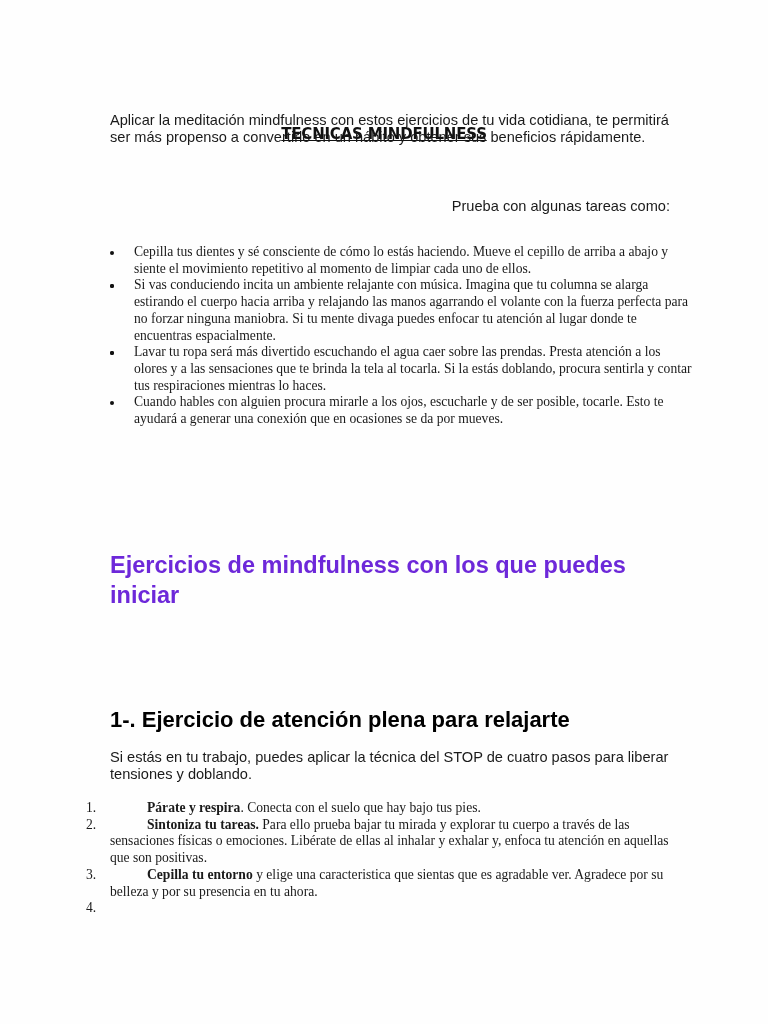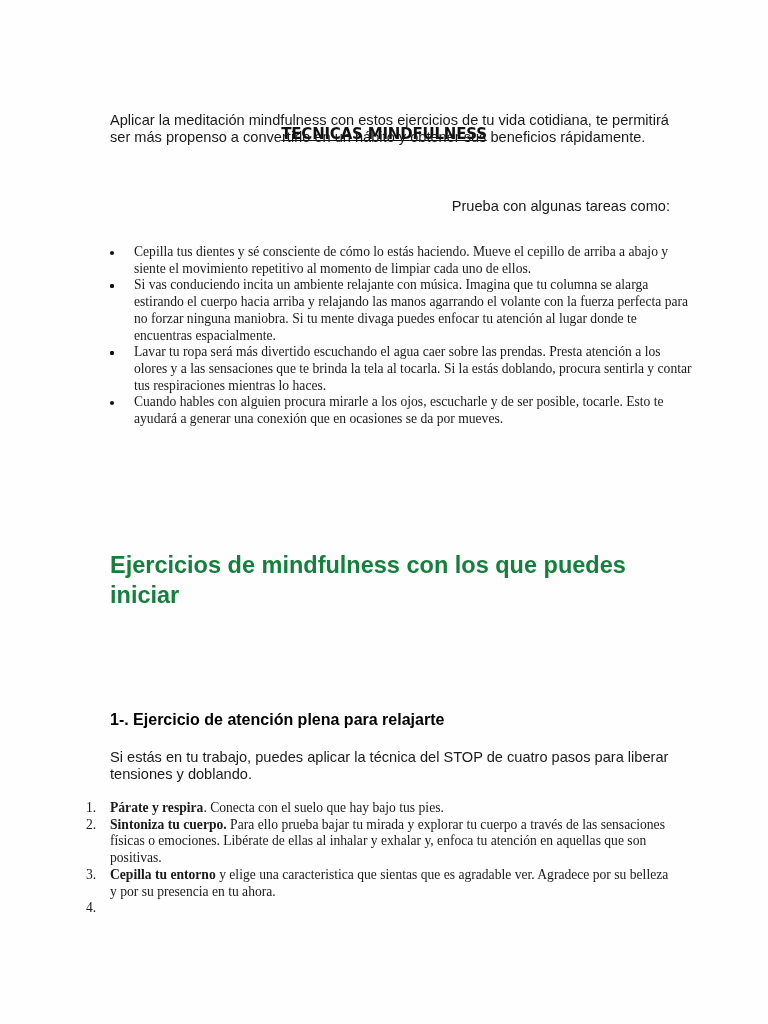--- a/index.html
+++ b/index.html
@@ -18,32 +18,32 @@
   }
   .intro { position: absolute; left: 110px; top: 112px; width: 560px; }
   .prompt { position: absolute; left: 110px; top: 198px; width: 560px; text-align: right; }
   .bullets { position: absolute; left: 12px; top: 232px; width: 680px; margin: 12px; padding: 0; list-style: none; }
   .bullets li { position: relative; padding-left: 110px; padding-right: 10px; }
   .bullets li .dot {
     position: absolute; left: 86px; top: 7px; width: 4px; height: 4px; border-radius: 50%; background: #111;
   }
   .h1 {
     position: absolute; left: 110px; top: 550px; width: 560px;
-    font-family: "Liberation Sans", sans-serif; font-weight: bold; font-size: 23.5px; line-height: 30px; color: #15803d;
+    font-family: "Liberation Sans", sans-serif; font-weight: bold; font-size: 23.5px; line-height: 30px; color: #6d28d9;
   }
   .p2 { position: absolute; left: 110px; top: 626px; width: 560px; }
   .h2 {
     position: absolute; left: 110px; top: 707px; width: 560px;
-    font-family: "Liberation Sans", sans-serif; font-weight: bold; font-size: 16px; line-height: 26px; color: #000;
+    font-family: "Liberation Sans", sans-serif; font-weight: bold; font-size: 22px; line-height: 26px; color: #000;
   }
   .p3 { position: absolute; left: 110px; top: 749px; width: 560px; }
   .steps { position: absolute; left: 0; top: 800px; width: 680px; margin: 0; padding: 0; list-style: none; }
   .steps li { position: relative; padding-left: 110px; padding-right: 10px; }
   .steps li .num { position: absolute; left: 86px; top: 0; }
-  b { font-weight: bold; }
+  b { font-weight: bold; margin-left: 37px; }
 </style>
 </head>
 <body>
 
 <div class="page">
   <div class="title">TECNICAS MINDFULNESS</div>
 
   <div class="intro sans"> Aplicar la meditación mindfulness con estos ejercicios de tu vida cotidiana, te permitirá ser más propenso a convertirlo en un hábito y obtener sus beneficios rápidamente.</div>
   <div class="prompt sans">Prueba con algunas tareas como:</div>
 
@@ -56,17 +56,17 @@
     <li><span class="dot"></span><span>Cuando hables con alguien procura mirarle a los ojos, escucharle y de ser posible, tocarle. Esto te ayudará a generar una conexión que en ocasiones se da por mueves.</span></li>
   </ul>
 
   <div class="h1">Ejercicios de mindfulness con los que puedes iniciar</div>
 
   <div class="h2">1-. Ejercicio de atención plena para relajarte</div>
   <div class="p3 sans">Si estás en tu trabajo, puedes aplicar la técnica del STOP de cuatro pasos para liberar tensiones y doblando.</div>
 
   <ol class="steps serif">
     <li><span class="num">1.</span><b>Párate y respira</b><span>. Conecta con el suelo que hay bajo tus pies.</span></li>
-    <li><span class="num">2.</span><b>Sintoniza tu cuerpo.</b><span> Para ello prueba bajar tu mirada y explorar tu cuerpo a través de las sensaciones físicas o emociones. Libérate de ellas al inhalar y exhalar y, enfoca tu atención en aquellas que son positivas.</span></li>
+    <li><span class="num">2.</span><b>Sintoniza tu tareas.</b><span> Para ello prueba bajar tu mirada y explorar tu cuerpo a través de las sensaciones físicas o emociones. Libérate de ellas al inhalar y exhalar y, enfoca tu atención en aquellas que son positivas.</span></li>
     <li><span class="num">3.</span><b>Cepilla tu entorno</b><span> y elige una caracteristica que sientas que es agradable ver. Agradece por su belleza y por su presencia en tu ahora.</span></li>
     <li><span class="num">4.</span><b></b></li>
   </ol>
 </div>
 
 </body></html>

